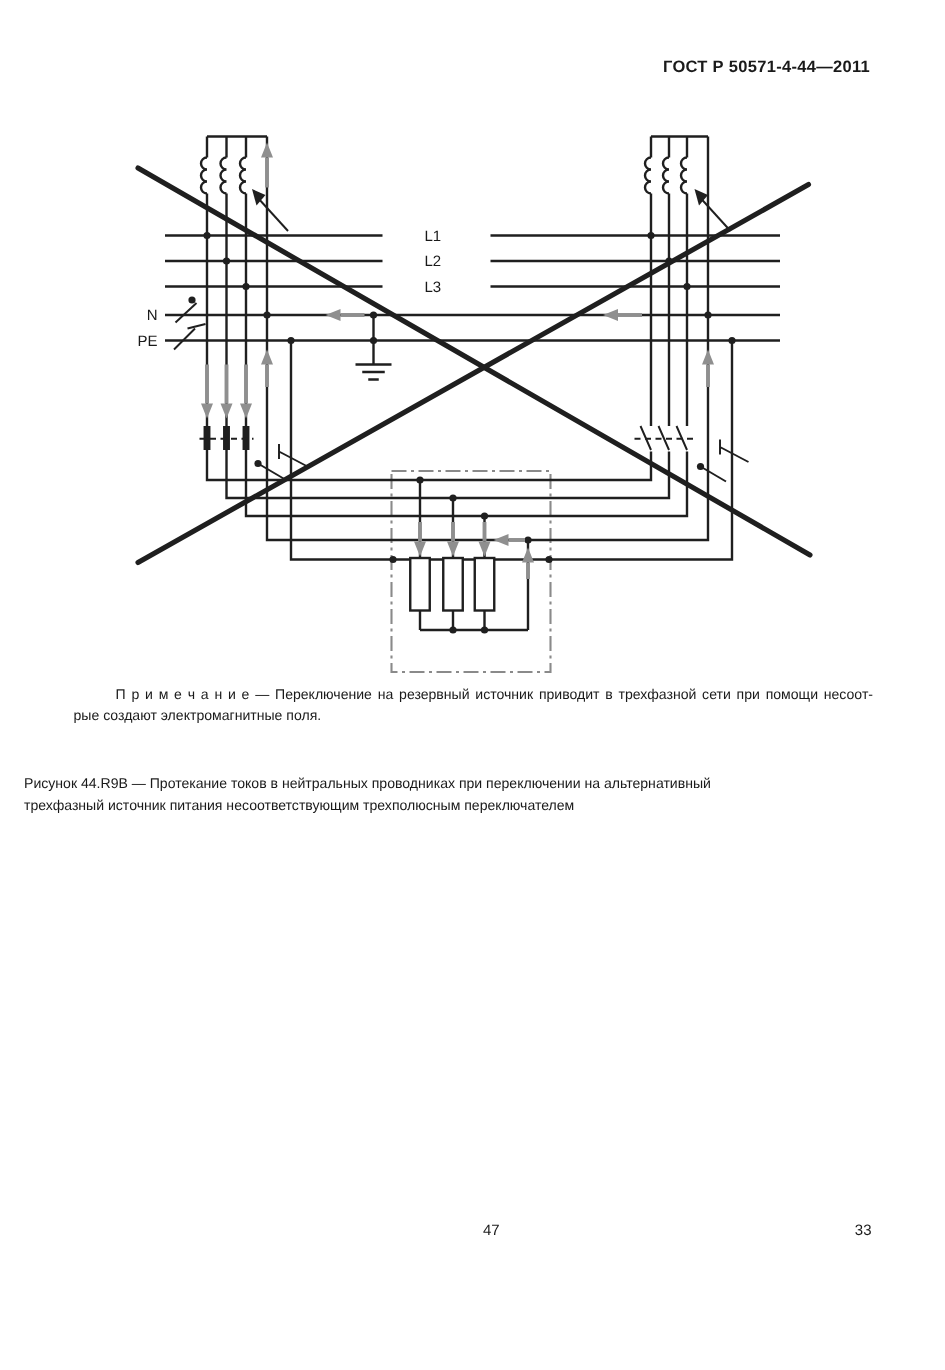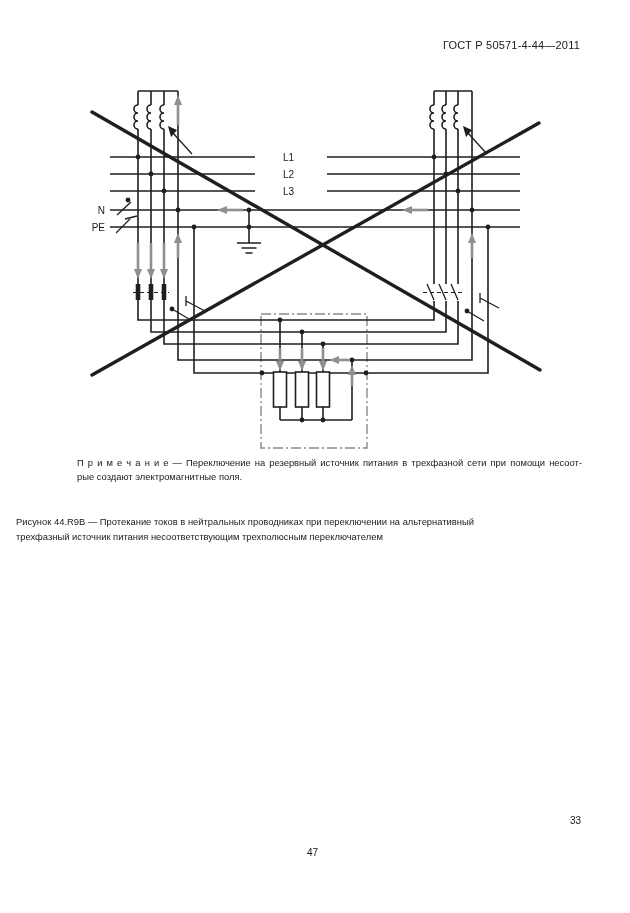--- a/index.html
+++ b/index.html
@@ -3,36 +3,36 @@
 <meta charset="utf-8">
 <style>
   html,body { margin:0; padding:0; background:#e8e8e8; }
   .page {
     position:relative; width:630px; height:913px; background:#ffffff;
     font-family:"Liberation Sans", sans-serif; color:#1a1a1a; overflow:hidden;
     margin:0 auto;
   }
   .header-title {
     position:absolute; top:39px; right:50px;
-    font-size:11px; font-weight:normal; letter-spacing:0.2px;
+    font-size:11px; font-weight:bold; letter-spacing:0.2px;
   }
   .figure-svg { position:absolute; left:0; top:0; }
   .note {
     position:absolute; left:49px; top:456px; width:533px;
     font-size:9.4px; line-height:14px;
   }
   .note-line { text-align:justify; text-align-last:justify; }
   .note-line.first { text-indent:28px; }
-  .note-line.last { text-align:right; text-align-last:left;margin-left:28px; }
+  .note-line.last { text-align:right; text-align-last:left; }
   .caption {
     position:absolute; left:0; top:514px; width:630px;
     text-align:left; font-size:9.4px; line-height:15px;padding-left:16px;
   }
   .page-num { position:absolute; top:815px; font-size:10px; }
-  .page-num.center { left:307px;margin-top:32px; }
+  .page-num.center { left:322px; }
   .page-num.right { right:49px; }
 
   svg .wire   { stroke:var(--line-color,#1f1f1f); stroke-width:1.6; fill:none; }
   svg .thin   { stroke:var(--line-color,#1f1f1f); stroke-width:1.3; fill:none; }
   svg .contact{ stroke:var(--line-color,#1f1f1f); stroke-width:4.6; fill:none; }
   svg .dashlink{ stroke:var(--line-color,#1f1f1f); stroke-width:1.2; fill:none; stroke-dasharray:4 3; }
   svg .dot    { fill:var(--line-color,#1f1f1f); }
   svg .cross  { stroke:var(--line-color,#1f1f1f); stroke-width:3.4; fill:none; stroke-linecap:round; }
   svg .enclosure { stroke:var(--enclosure-color,#8a8a8a); stroke-width:1.4; fill:none; stroke-dasharray:10 3 2 3; }
   svg .resistor { fill:#ffffff; stroke:var(--line-color,#1f1f1f); stroke-width:1.6; }
@@ -199,21 +199,21 @@
     <g>
       <text class="lbl" x="283" y="160.5">L1</text>
       <text class="lbl" x="283" y="177.5">L2</text>
       <text class="lbl" x="283" y="194.5">L3</text>
       <text class="lbl" x="105" y="213.5" text-anchor="end">N</text>
       <text class="lbl" x="105" y="230.5" text-anchor="end">PE</text>
     </g>
   </svg>
 
   <div class="note">
-    <div class="note-line first">П р и м е ч а н и е — Переключение на резервный источник питания в трехфазной сети при помощи несоот-</div>
+    <div class="note-line first">П р и м е ч а н и е — Переключение на резервный источник приводит в трехфазной сети при помощи несоот-</div>
     <div class="note-line last">рые создают электромагнитные поля.</div>
   </div>
 
   <div class="caption">
     <div>Рисунок 44.R9B — Протекание токов в нейтральных проводниках при переключении на альтернативный</div>
     <div>трехфазный источник питания несоответствующим трехполюсным переключателем</div>
   </div>
 
   <div class="page-num center">47</div>
   <div class="page-num right">33</div>

